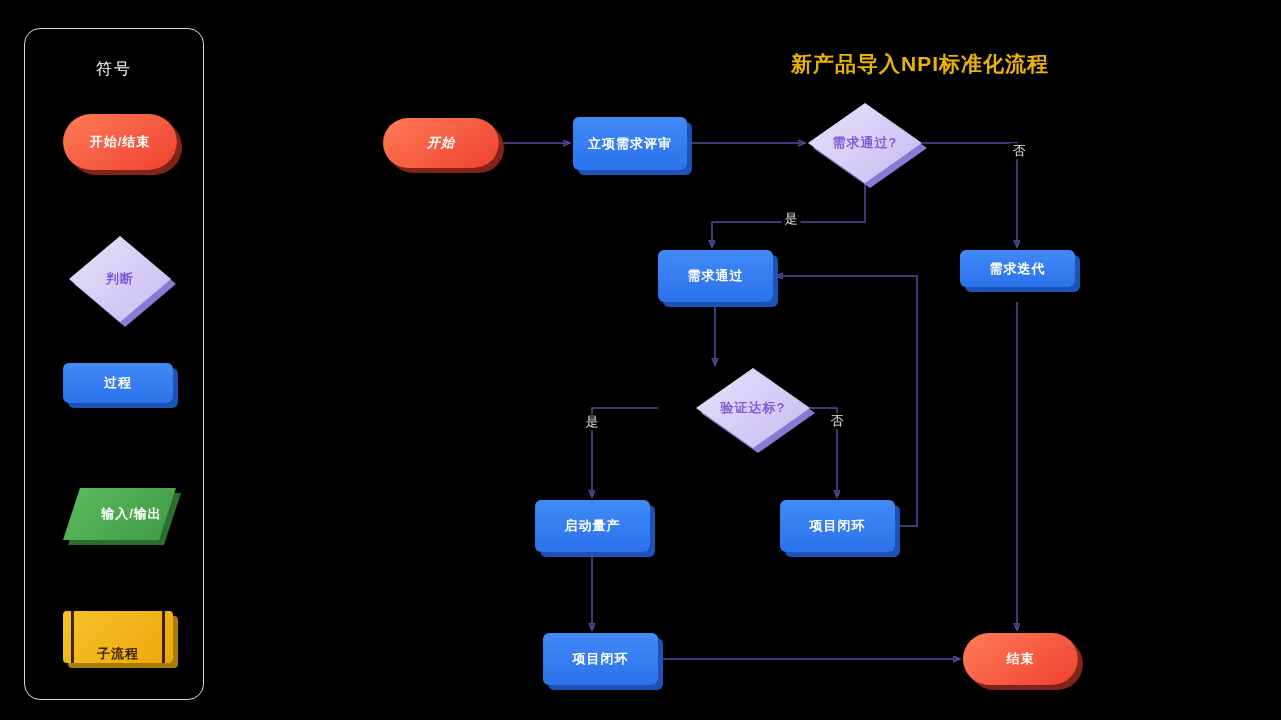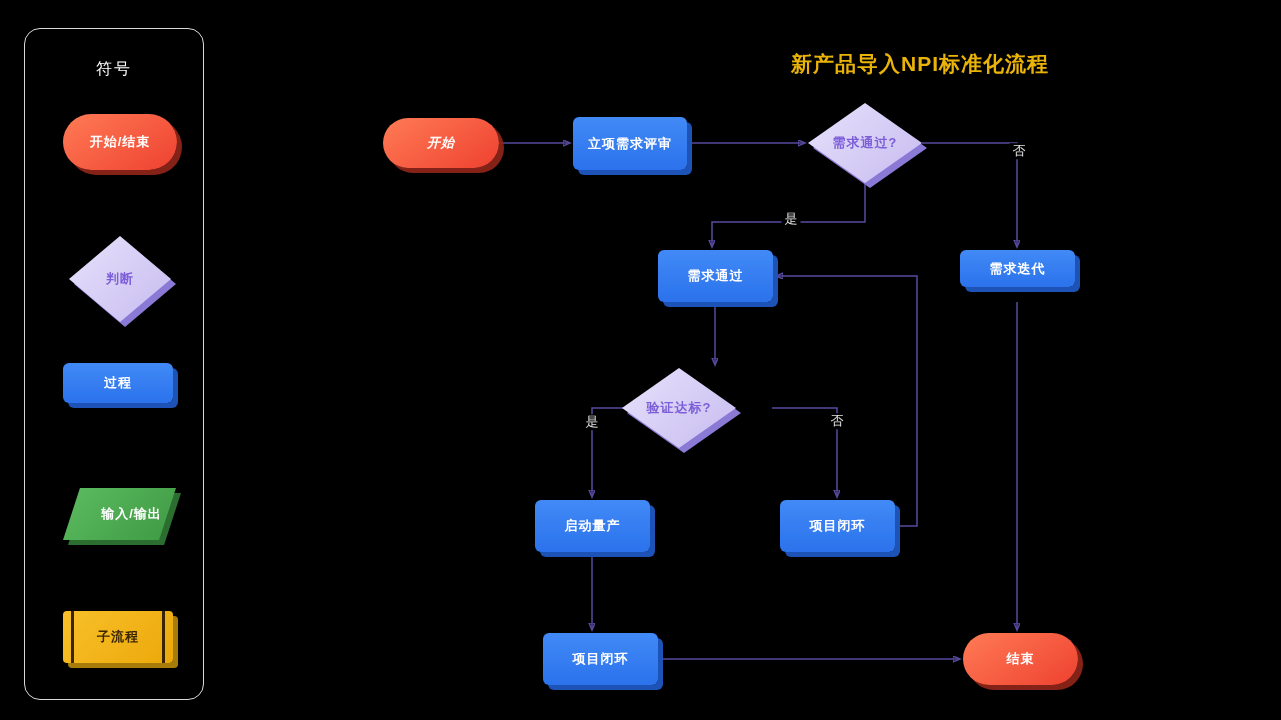--- a/index.html
+++ b/index.html
@@ -94,21 +94,21 @@
       <span>过程</span>
     </div>
 
     <div class="node io" style="left:38px;top:459px;width:113px;height:52px;">
       <div class="shape-wrap">
           <div class="fill"></div>
         </div>
       <span class="label">输入/输出</span>
     </div>
 
-    <div class="node subprocess" style="left:38px;top:582px;width:110px;height:52px;">
+    <div class="node subprocess" style="left:38px;top:582px;width:110px;height:52px;align-items:flex-end;">
       <span>子流程</span>
     </div>
   </aside>
 
   <svg class="edges" width="1281" height="720">
     <defs>
       <marker id="arrow" markerWidth="9" markerHeight="8" refX="6" refY="3" orient="auto" markerUnits="userSpaceOnUse">
         <path d="M0,0 L7,3 L0,6 Z" fill="#584a9e" stroke="none"></path>
       </marker>
     </defs>
@@ -146,21 +146,21 @@
   </div>
 
   <div class="node process" style="left:658px;top:250px;width:115px;height:52px;">
     <span>需求通过</span>
   </div>
 
   <div class="node process" style="left:960px;top:250px;width:115px;height:37px;">
     <span>需求迭代</span>
   </div>
 
-  <div class="node diamond" style="left:622px;top:368px;width:114px;height:80px;text-align:right;">
+  <div class="node diamond" style="left:696px;top:368px;width:114px;height:80px;text-align:right;">
     <div class="shape-wrap">
         <div class="fill"></div>
       </div>
     <span class="label">验证达标?</span>
   </div>
 
   <div class="node process" style="left:535px;top:500px;width:115px;height:52px;">
     <span>启动量产</span>
   </div>
 

